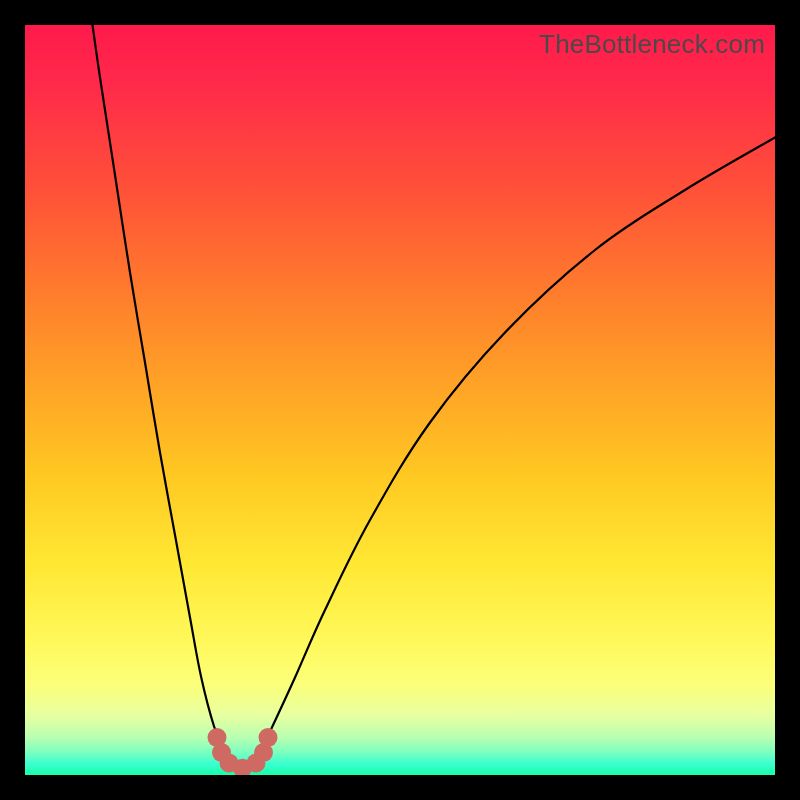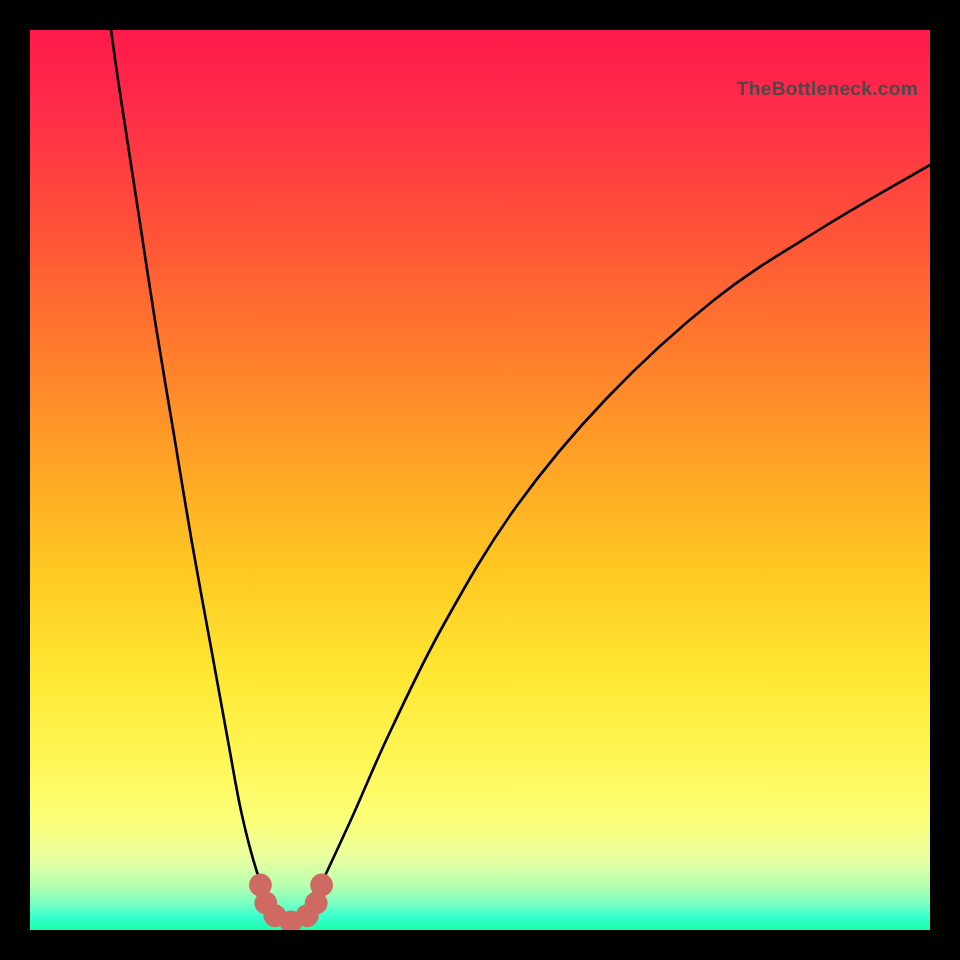--- a/index.html
+++ b/index.html
@@ -32,25 +32,24 @@
       #7affc0 97%,
       #3affd0 98.5%,
       #18ffa8 100%
     );
   }
   .watermark {
     position: absolute;
     top: 4px;
     right: 10px;
     color: #4a4a4a;
-    font-size: 16px;
-    font-weight: 700;
+    font-size: 26px;
+    font-weight: 400;
     letter-spacing: 0.2px;
     z-index: 3;
-    margin-top: 37px;
   }
   svg.plot {
     position: absolute;
     left: 0;
     top: 0;
     width: 750px;
     height: 750px;
     z-index: 2;
   }
   .curve {

